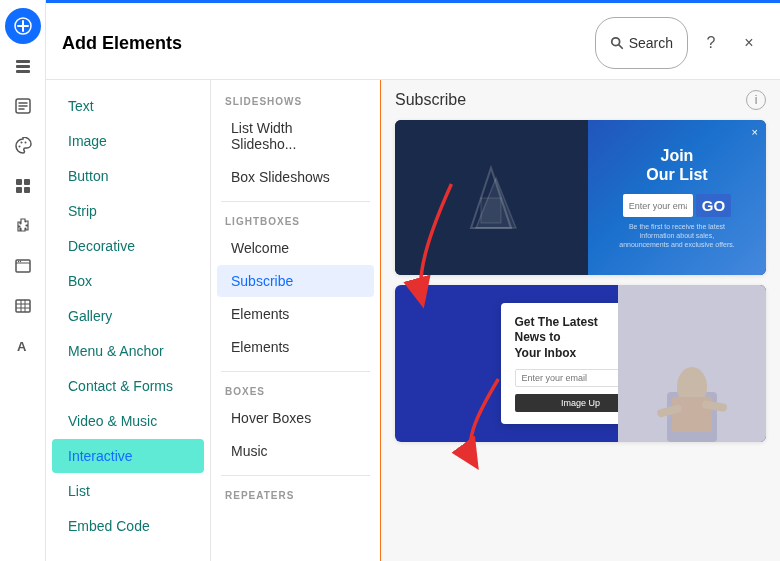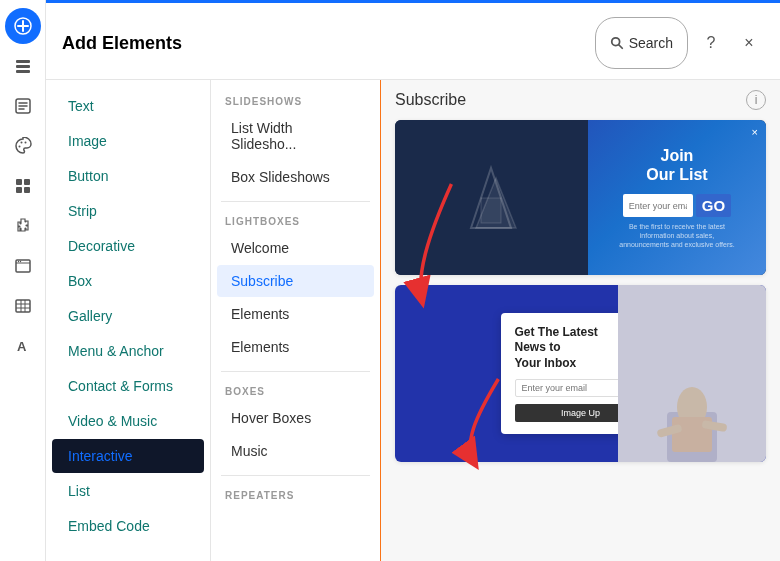--- a/index.html
+++ b/index.html
@@ -121,21 +121,21 @@
     }
     .category-item {
       padding: 9px 16px;
       font-size: 14px;
       color: #0f766e;
       cursor: pointer;
       border-radius: 4px;
       margin: 1px 6px;
     }
     .category-item.active {
-      background: #0f172a;
+      background: #5eead4;
       color: #116dff;
       font-weight: 500;
     }
 
     
     .subcategory-list {
       width: 170px;
       border-right: 1px solid #f97316;
       padding: 10px 0;
       overflow-y: auto;
@@ -269,21 +269,21 @@
       margin-top: 5px;
       line-height: 1.3;
     }
     .abstract-shape {
       width: 60px;
       height: 80px;
     }
 
     
     .card2-inner {
-      height: 177px;
+      height: 157px;
       background: #2233aa;
       display: flex;
       align-items: center;
       justify-content: center;
       position: relative;
     }
     .card2-modal {
       background: #fff;
       border-radius: 4px;
       padding: 12px 14px;

